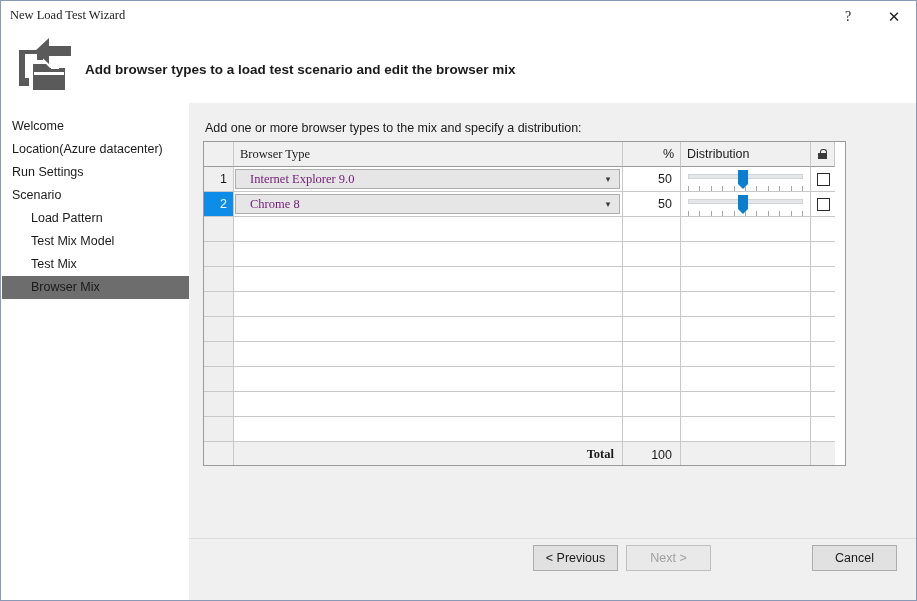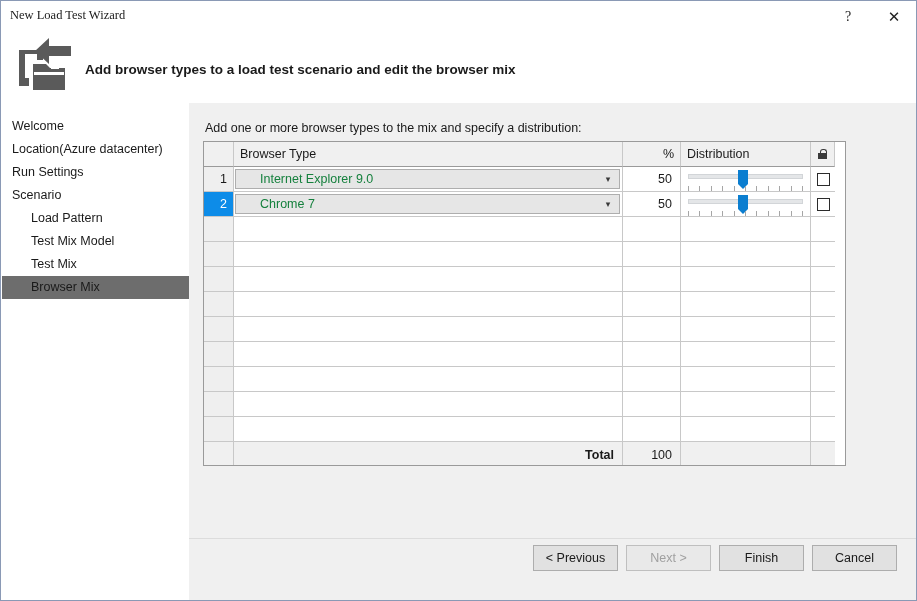--- a/index.html
+++ b/index.html
@@ -99,21 +99,21 @@
     border: 1px solid #9a9a9a;
     background: #ffffff;
     overflow: hidden;
   }
   .grid-row {
     display: flex;
     height: 25px;
     width: 100%;
   }
   .c-num    { width: 30px;  }
-  .c-type   { width: 389px; }
+  .c-type   { width: 389px; font-family: Liberation Serif, serif; }
   .c-pct    { width: 58px;  }
   .c-dist   { width: 130px; }
   .c-lock   { width: 24px;  }
 
   .grid-row > div {
     border-right: 1px solid #c8c8c8;
     border-bottom: 1px solid #c8c8c8;
     display: flex; align-items: center;
     font-size: 12.5px; color: #1a1a1a;
     overflow: hidden;
@@ -146,22 +146,22 @@
   .combo {
     position: relative;
     margin: 2px 2px 2px 1px;
     height: 20px;
     flex: 1;
     background: #e6e6e6;
     border: 1px solid #aeaeae;
     display: flex; align-items: center;
   }
   .combo-label {
-    padding-left: 24px;
-    font-size: 12.5px; color: #15803d;
+    padding-left: 14px;
+    font-size: 12.5px; color: #701a75;
     white-space: nowrap;
   }
   .combo-arrow {
     position: absolute; right: 0; top: 0;
     width: 22px; height: 18px;
     display: flex; align-items: center; justify-content: center;
     color: #3a3a3a; font-size: 9px;
   }
 
   .c-pct {
@@ -384,21 +384,21 @@
         </div>
         <div class="c-lock">
           <span class="chk"></span>
         </div>
       </div>
 
       <div class="grid-row">
         <div class="c-num sel">2</div>
         <div class="c-type">
           <div class="combo">
-            <span class="combo-label">Chrome 7</span>
+            <span class="combo-label">Chrome 8</span>
             <span class="combo-arrow">▾</span>
           </div>
         </div>
         <div class="c-pct">50</div>
         <div class="c-dist">
           <div class="slider">
             <div class="slider-track"></div>
             <div class="slider-thumb" style="left:57px"></div>
             <div class="slider-ticks">
               <span></span>
@@ -492,18 +492,17 @@
         <div class="c-lock"></div>
       </div>
 
     </div>
 
 
     <div id="footer-sep"></div>
     <div id="footer">
       <div class="nav-btn" id="btn-previous">&lt; Previous</div>
       <div class="nav-btn disabled" id="btn-next">Next &gt;</div>
-      <div class="nav-btn" id="btn-finish">Finish</div>
       <div class="nav-btn" id="btn-cancel">Cancel</div>
     </div>
 
   </div>
 </div>
 
 </body></html>

